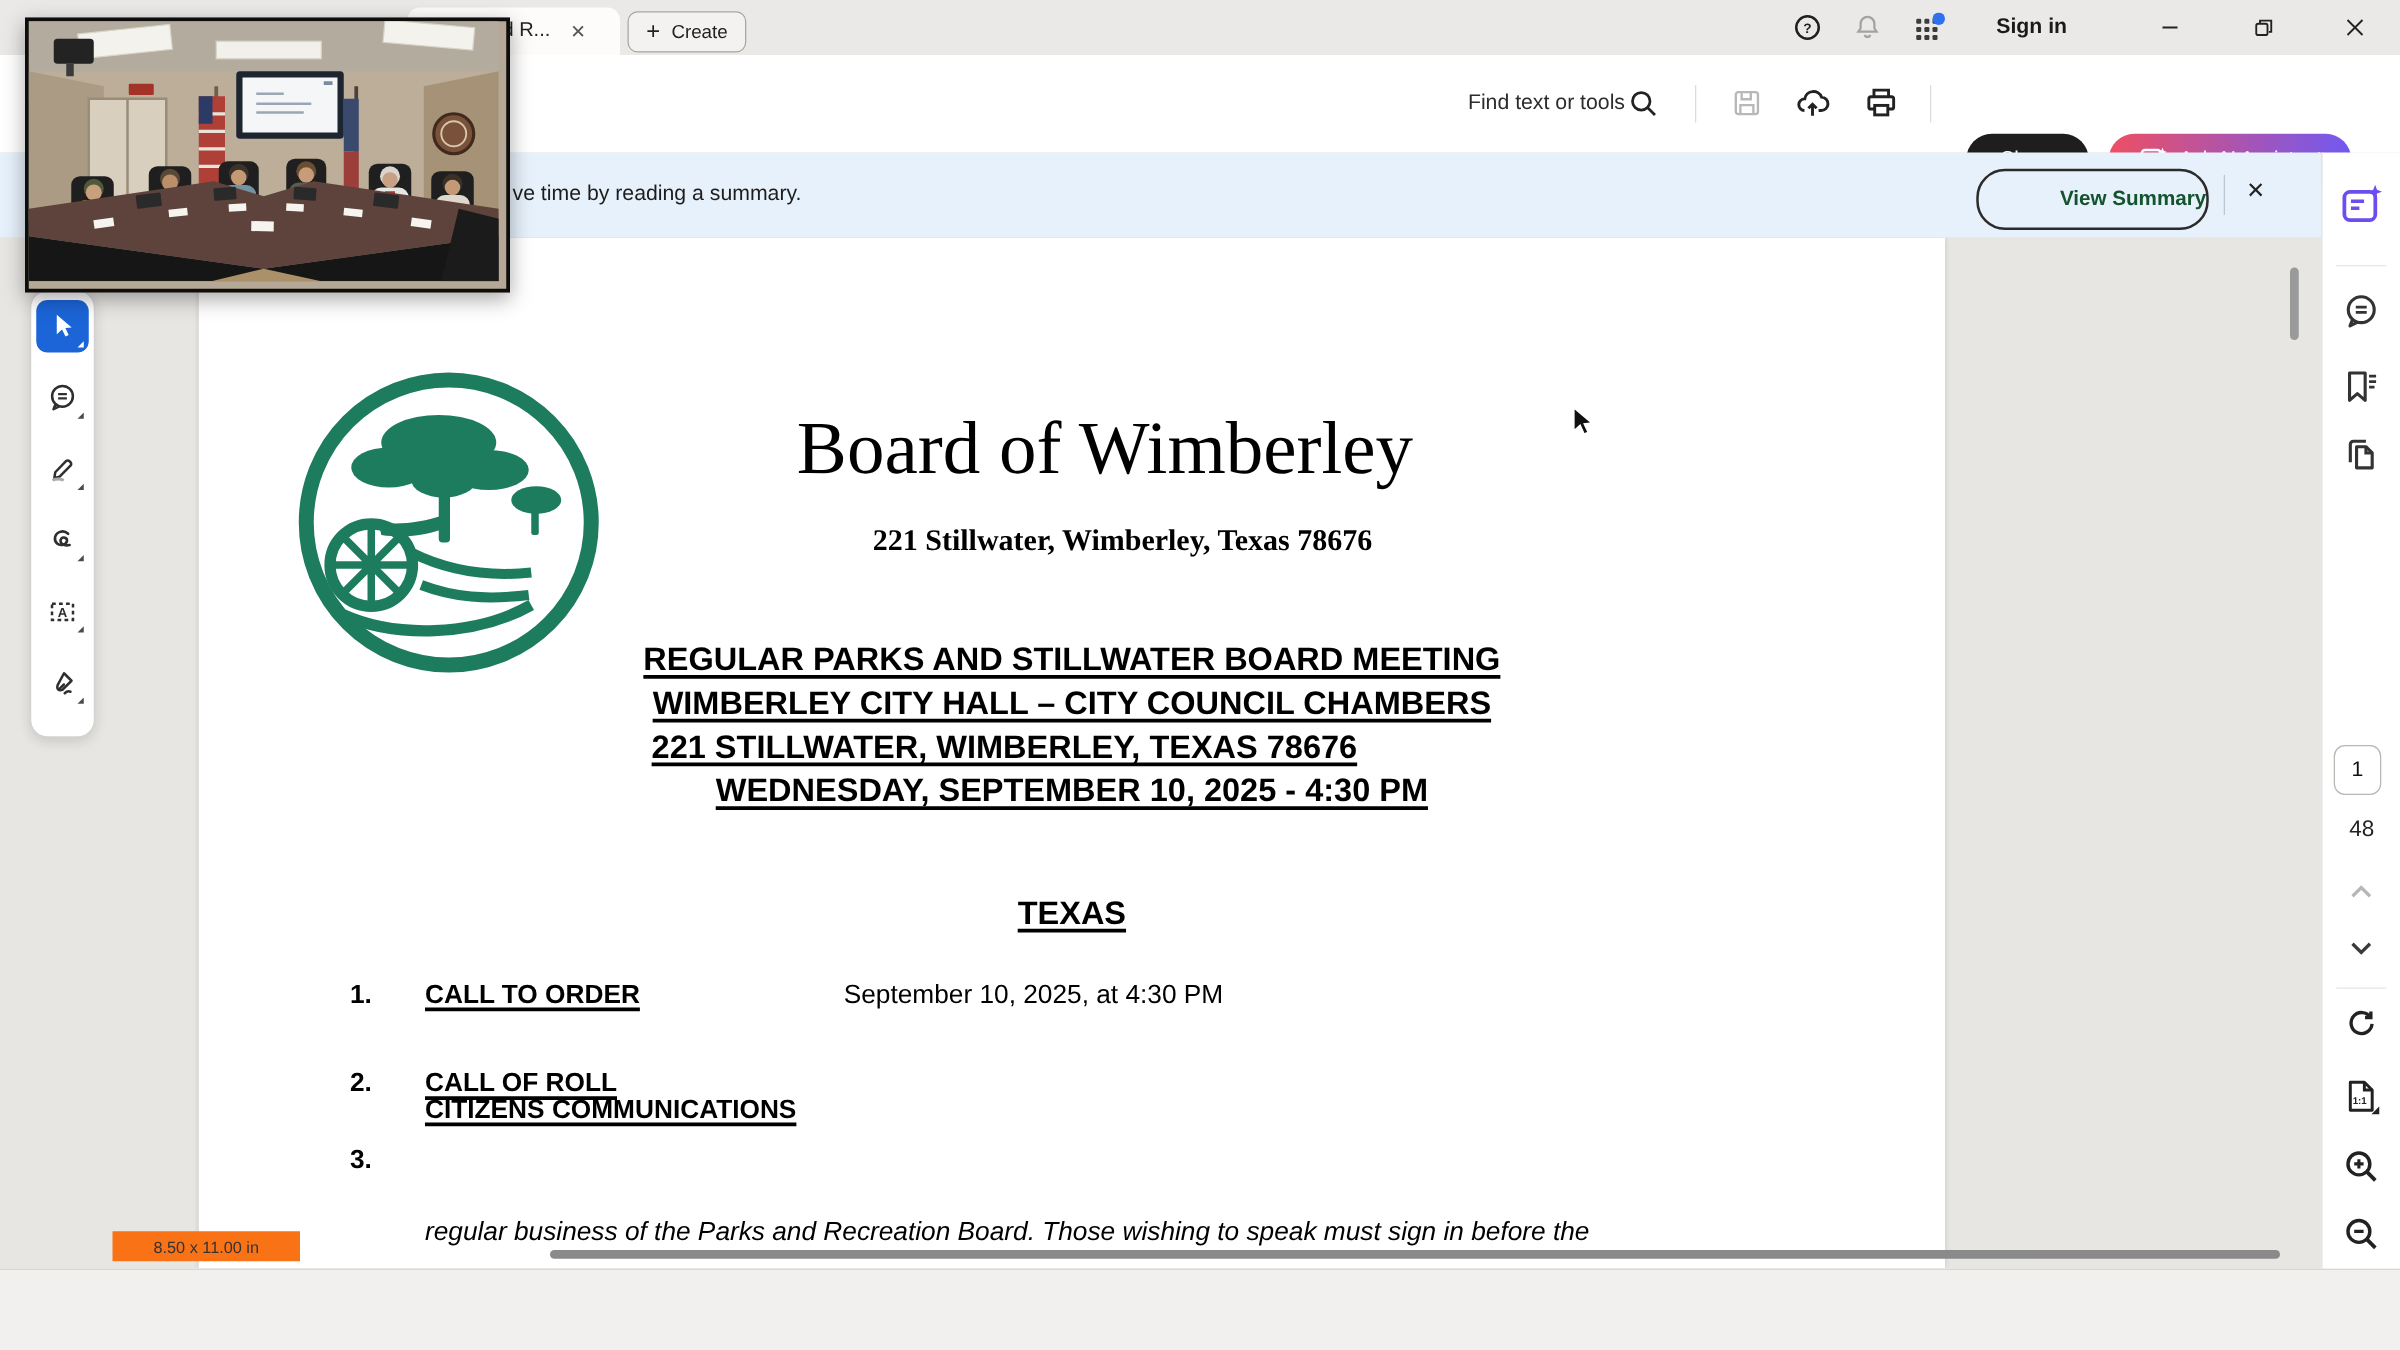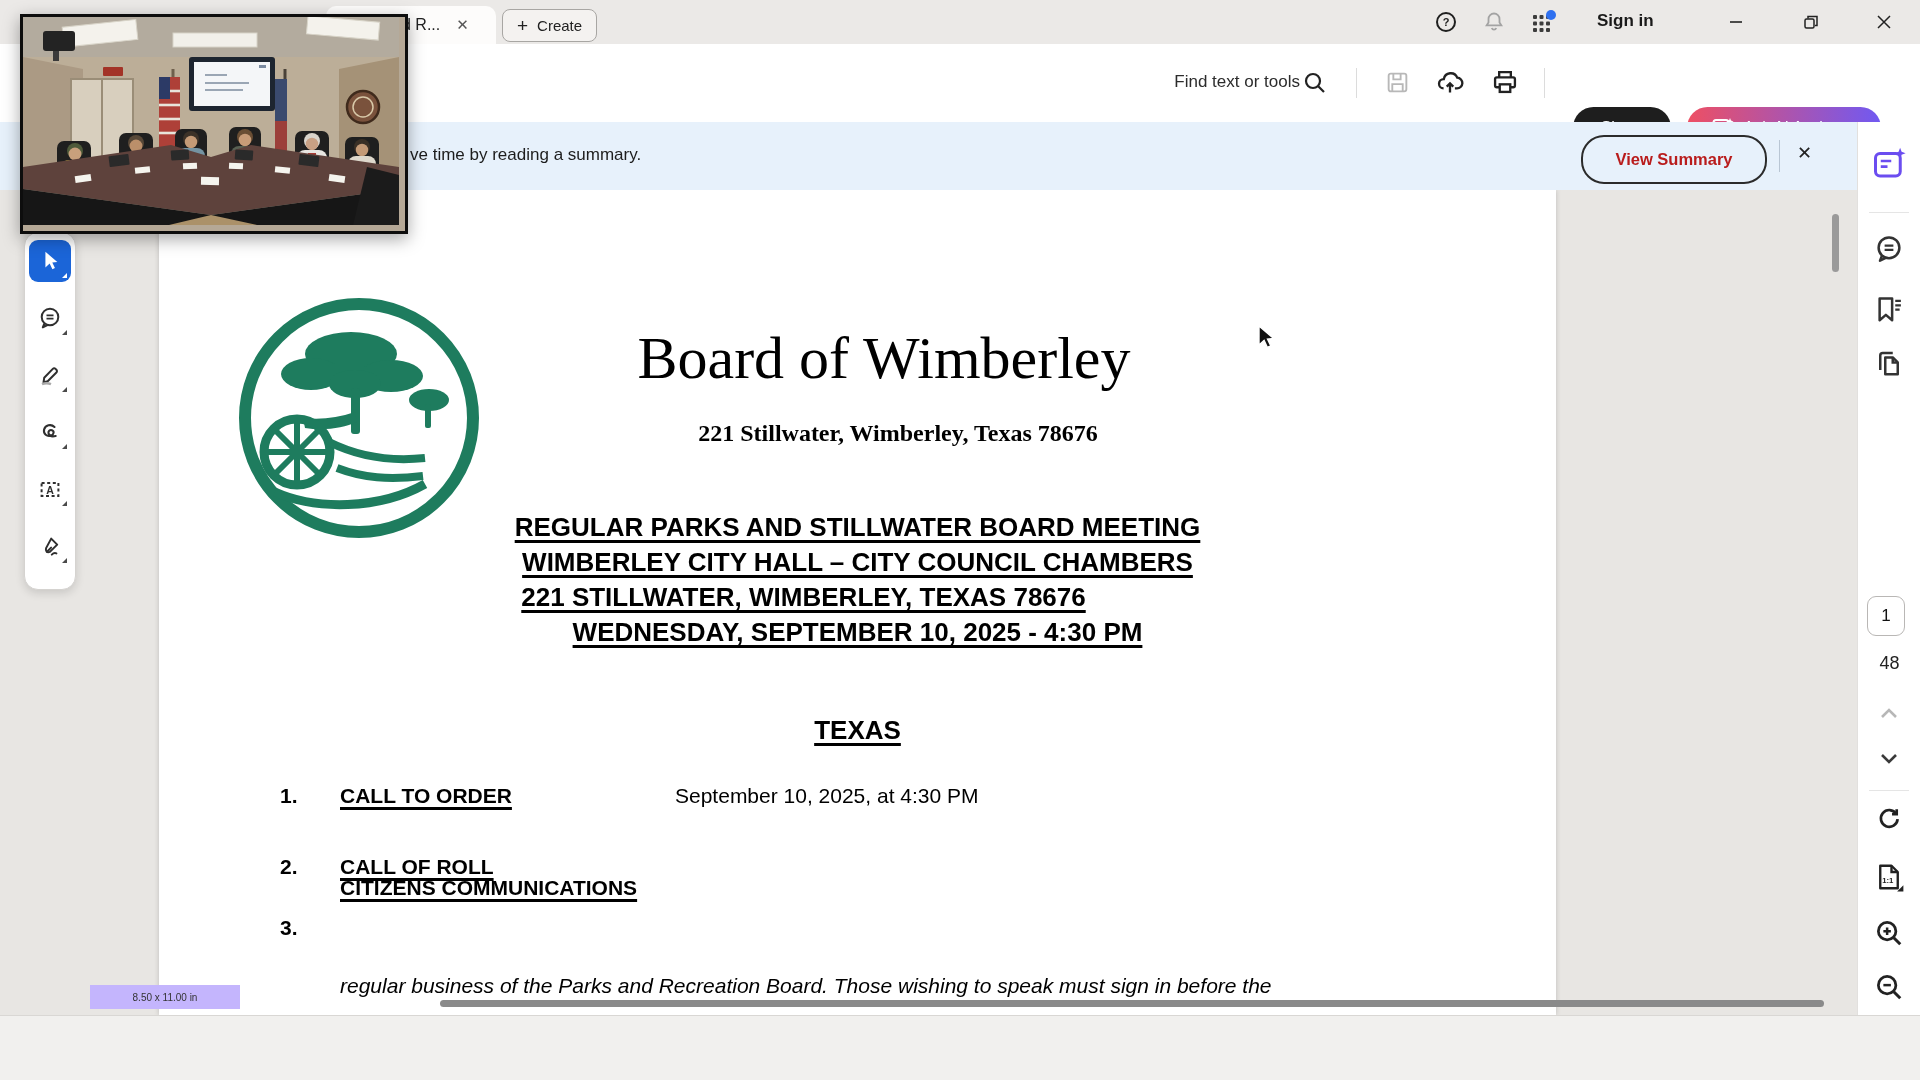--- a/index.html
+++ b/index.html
@@ -22,22 +22,22 @@
   .find-label{left:1100px;top:72px;width:200px;text-align:right;font-size:17px;color:#2c2c2c;}
   .vdiv{width:1px;height:30px;background:#dcdcdc;top:68px;}
   .pill{border-radius:21px;display:flex;align-items:center;justify-content:center;font-size:16px;}
   .share-btn{left:1573px;top:63px;width:98px;height:41px;background:#1e1e1e;color:#fff;}
   .ai-btn{left:1687px;top:63px;width:194px;height:41px;color:#fff;gap:9px;
           background:linear-gradient(90deg,#ee4f63,#7059f2);}
   
   .banner{left:0;top:122px;width:1857px;height:68px;background:#e7f1fb;}
   .banner-msg{left:410px;top:23px;font-size:17px;color:#1d1d1d;}
   .view-summary{left:1581px;top:13px;width:182px;height:45px;border:2px solid #2b2b2b;border-radius:23px;
-       background:transparent;display:flex;align-items:center;justify-content:center;
-       font-size:16.5px;font-weight:600;color:#b91c1c;}
+       background:transparent;display:flex;align-items:center;justify-content:flex-end;
+       font-size:16.5px;font-weight:600;color:#14532d;}
   .banner-div{left:1779px;top:18px;width:1px;height:32px;background:#b9c6d4;}
   .banner-close{left:1797px;top:20px;font-size:18px;color:#222;}
   
   .doc-area{left:0;top:190px;width:1857px;height:825px;background:#e8e6e3;overflow:hidden;}
   .page{position:absolute;left:159px;top:0;width:1397px;height:825px;background:#fff;
         box-shadow:0 0 5px rgba(0,0,0,.18);color:#000;}
   .doc-title{position:absolute;top:134px;left:300px;width:850px;text-align:center;
         font-family:"Liberation Serif","DejaVu Serif",serif;font-size:60px;color:#000;white-space:nowrap;}
   .doc-address{position:absolute;top:230px;left:439px;width:600px;text-align:center;
         font-family:"Liberation Serif","DejaVu Serif",serif;font-weight:bold;font-size:24px;}
@@ -49,22 +49,22 @@
   .agenda-h{position:absolute;top:525px;left:0;width:1397px;text-align:center;font-size:26px;font-weight:bold;}
   .agenda-h span{text-decoration:underline;text-decoration-thickness:2.5px;text-underline-offset:4px;}
   .item-num{position:absolute;left:121px;font-size:21px;font-weight:bold;}
   .item-title{position:absolute;left:181px;font-size:21px;font-weight:bold;
         text-decoration:underline;text-decoration-thickness:2.5px;text-underline-offset:4px;}
   .item-detail{position:absolute;left:516px;font-size:21px;}
   .note{position:absolute;left:181px;width:1140px;font-size:21px;font-style:italic;white-space:nowrap;}
   
   .vscroll{left:1832px;top:214px;width:7px;height:58px;background:#9a9a9a;border-radius:4px;}
   .hscroll{left:440px;top:1000px;width:1384px;height:7px;background:#8a8a8a;border-radius:4px;}
-  .size-chip{left:90px;top:985px;width:150px;height:24px;background:#c4b5fd;display:flex;align-items:center;
-        justify-content:center;font-size:10px;color:#333;}
+  .size-chip{left:90px;top:985px;width:150px;height:24px;background:#f97316;display:flex;align-items:center;
+        justify-content:center;font-size:13px;color:#333;}
   
   .ltoolbar{left:24px;top:232px;width:52px;height:358px;background:#fff;border:1px solid #d5d3d0;
         border-radius:14px;box-shadow:0 3px 10px rgba(0,0,0,.14);display:flex;flex-direction:column;
         align-items:center;padding-top:7px;gap:15px;box-sizing:border-box;}
   .tool-btn{width:42px;height:42px;border-radius:9px;display:flex;align-items:center;justify-content:center;
         position:relative;color:#2f2f2f;}
   .tool-btn.active{background:#1b65d8;color:#fff;}
   .tri{position:absolute;right:4px;bottom:4px;width:0;height:0;border-left:5px solid transparent;
         border-bottom:5px solid #4a4a4a;}
   .tool-btn.active .tri{border-bottom-color:#fff;}

